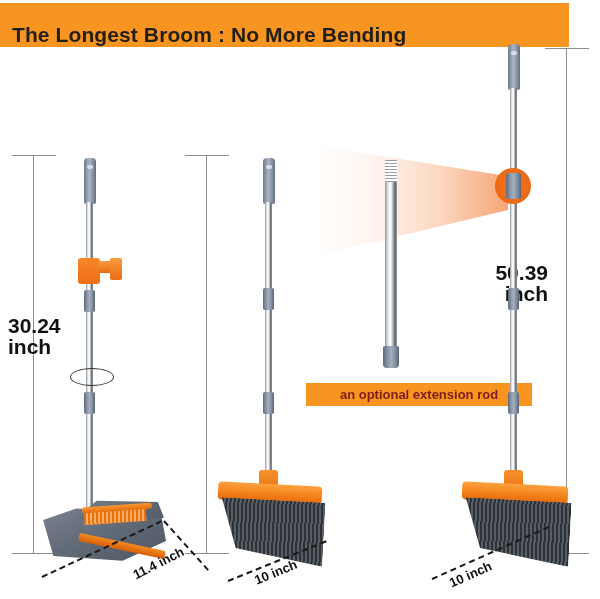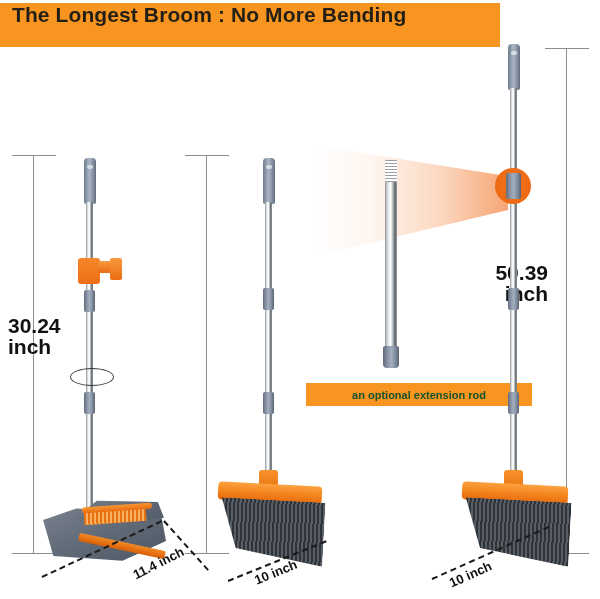--- a/index.html
+++ b/index.html
@@ -16,25 +16,25 @@
     height: 599px;
     background: #ffffff;
     overflow: hidden;
   }
 
   
   .banner {
     position: absolute;
     left: 0;
     top: 3px;
-    width: 500px;
+    width: 569px;
     height: 44px;
     background: #F79520;
     display: flex;
-    align-items: flex-start;
+    align-items: flex-end;
   }
   .banner-title {
     padding-left: 12px;
     font-size: 21px;
     font-weight: bold;
     color: #231f17;
     letter-spacing: 0.1px;
     white-space: nowrap;
   }
 
@@ -189,23 +189,23 @@
 
   
   .caption-box {
     position: absolute;
     background: #F79520;
     display: flex;
     align-items: center;
     justify-content: center;
   }
   .caption-text {
-    font-size: 11px;
+    font-size: 13px;
     font-weight: bold;
-    color: #14532d;
+    color: #7f1d1d;
     white-space: nowrap;
   }
 </style>
 </head>
 <body>
 
 <div id="stage">
 
   <div class="banner">
     <div class="banner-title">The Longest Broom : No More Bending</div>

